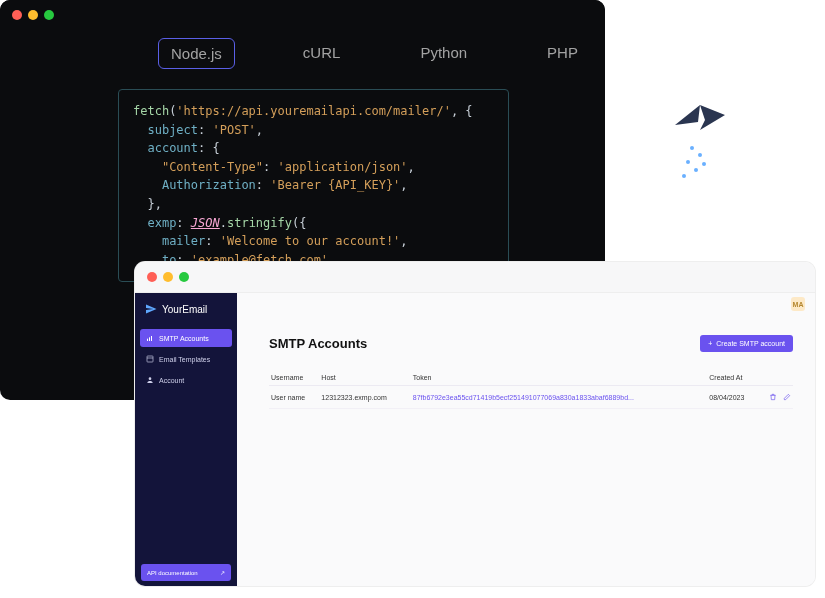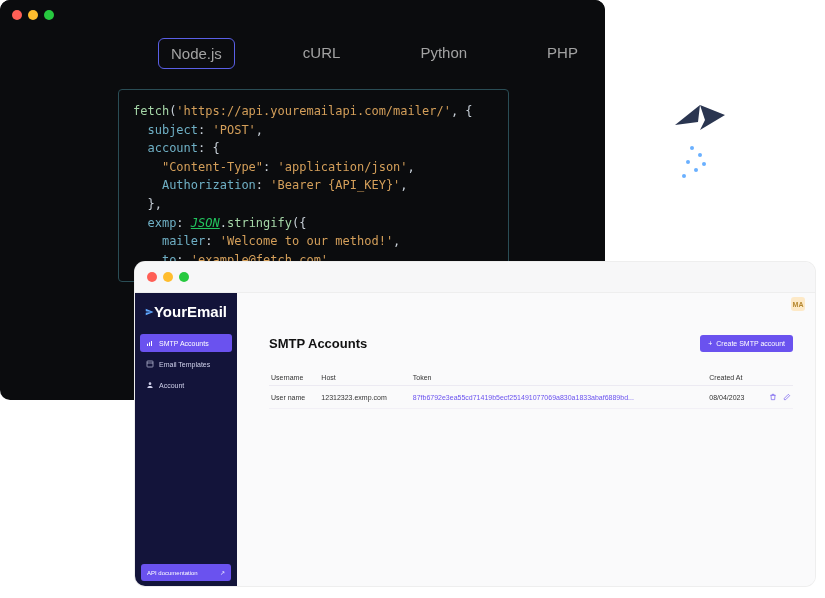--- a/index.html
+++ b/index.html
@@ -13,28 +13,28 @@
 .dot { width: 10px; height: 10px; border-radius: 50%; }
 .dot.r { background: #ff5f56; } .dot.y { background: #ffbd2e; } .dot.g { background: #27c93f; }
 
 
 .code-win { left: 0; top: 0; width: 605px; height: 400px; background: #0b0c0e; }
 .code-win .dots { background: #0b0c0e; }
 .tabs { display: flex; gap: 8px; padding: 8px 110px 12px; }
 .tab { color: #a3a3a3; font-size: 15px; padding: 6px 12px; border-radius: 6px; cursor: pointer; margin-left: 48px; }
 .tab.active { border: 1px solid #5a5fe6; }
 .code-box { margin: 8px 96px 0 118px; border: 1px solid #2a4d55; border-radius: 4px; padding: 12px 14px; font-family: Menlo, Consolas, monospace; font-size: 12px; line-height: 1.55; color: #c9d1d9; white-space: pre; overflow: hidden; }
-.cd-fn { color: #a5d6a7; } .cd-str { color: #d49f5a; } .cd-key { color: #d49f5a; } .cd-prop { color: #6fb0c5; } .cd-obj { color: #22c55e; font-style: italic; text-decoration: underline; }
+.cd-fn { color: #a5d6a7; } .cd-str { color: #d49f5a; } .cd-key { color: #d49f5a; } .cd-prop { color: #6fb0c5; } .cd-obj { color: #f9a8d4; font-style: italic; text-decoration: underline; }
 
 
 .dash-win { left: 135px; top: 262px; width: 680px; height: 324px; background: #fff; box-shadow: 0 0 0 1px #eee; }
 .dash-win .dots { background: #f7f7f8; border-bottom: 1px solid #eee; }
 .dash-body { display: flex; height: calc(100% - 30px); }
 .sidebar { width: 102px; background: #13143a; color: #fff; display: flex; flex-direction: column; }
-.brand { display: flex; align-items: center; padding: 10px 10px 12px; font-size: 15px; font-weight: 700; }
+.brand { display: flex; align-items: center; gap: 5px; padding: 10px 10px 12px; font-size: 10px; font-weight: 400; }
 .brand svg { width: 12px; height: 12px; }
 .side-items { flex: 1; padding: 2px 5px; display: flex; flex-direction: column; gap: 3px; }
 .side-item { display: flex; align-items: center; gap: 5px; font-size: 7px; color: #cfd0ea; padding: 5px 6px; border-radius: 3px; cursor: pointer; }
 .side-item.active { background: #6a52ef; color: #fff; }
 .side-item svg { width: 8px; height: 8px; flex-shrink: 0; }
 .side-footer { padding: 6px; }
 .doc-btn { width: 100%; background: #6a52ef; color: #fff; font-size: 6px; padding: 5px 6px; border: none; border-radius: 3px; display: flex; align-items: center; justify-content: space-between; cursor: pointer; }
 .main { flex: 1; background: #fafafb; position: relative; }
 .avatar { position: absolute; top: 4px; right: 10px; width: 14px; height: 14px; border-radius: 3px; background: #fde9c7; color: #b5872f; font-size: 7px; font-weight: 600; display: flex; align-items: center; justify-content: center; }
 .content { position: absolute; left: 32px; right: 22px; top: 42px; }
@@ -67,21 +67,21 @@
     <div class="tab">PHP</div>
     <div class="tab">Go</div>
   </div>
   <div class="code-box"><span class="cd-fn">fetch</span>(<span class="cd-str">'https://api.youremailapi.com/mailer/'</span>, {
   <span class="cd-prop">subject</span>: <span class="cd-str">'POST'</span>,
   <span class="cd-prop">account</span>: {
     <span class="cd-key">"Content-Type"</span>: <span class="cd-str">'application/json'</span>,
     <span class="cd-prop">Authorization</span>: <span class="cd-str">'Bearer {API_KEY}'</span>,
   },
   <span class="cd-prop">exmp</span>: <span class="cd-obj">JSON</span>.<span class="cd-fn">stringify</span>({
-    <span class="cd-prop">mailer</span>: <span class="cd-str">'Welcome to our method!'</span>,
+    <span class="cd-prop">mailer</span>: <span class="cd-str">'Welcome to our account!'</span>,
     <span class="cd-prop">to</span>: <span class="cd-str">'example@fetch.com'</span>,</div>
 </div>
 
 <div class="win dash-win">
   <div class="dots">
     <span class="dot r"></span>
     <span class="dot y"></span>
     <span class="dot g"></span>
   </div>
   <div class="dash-body">

